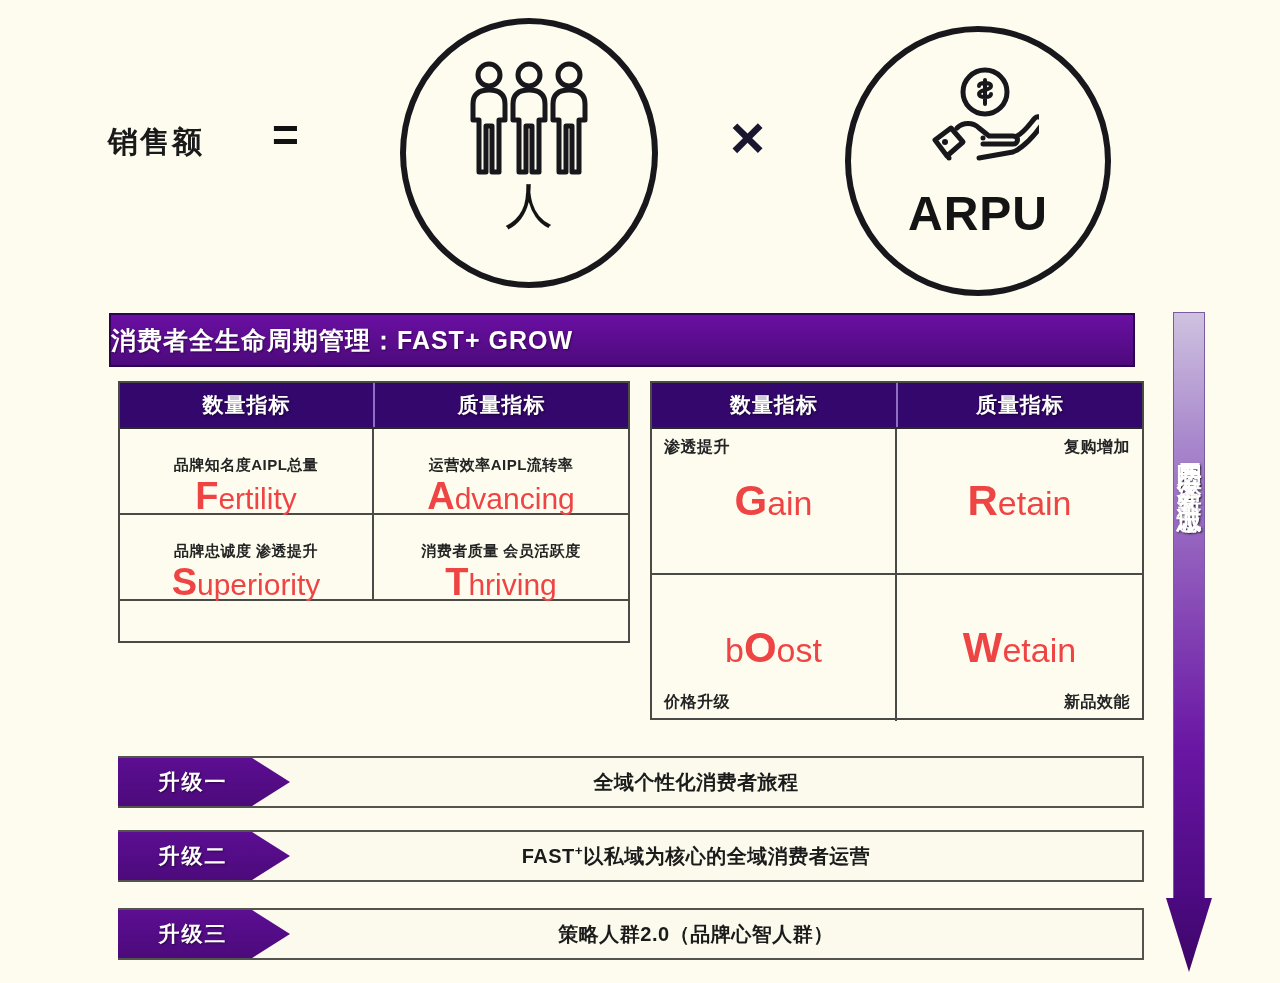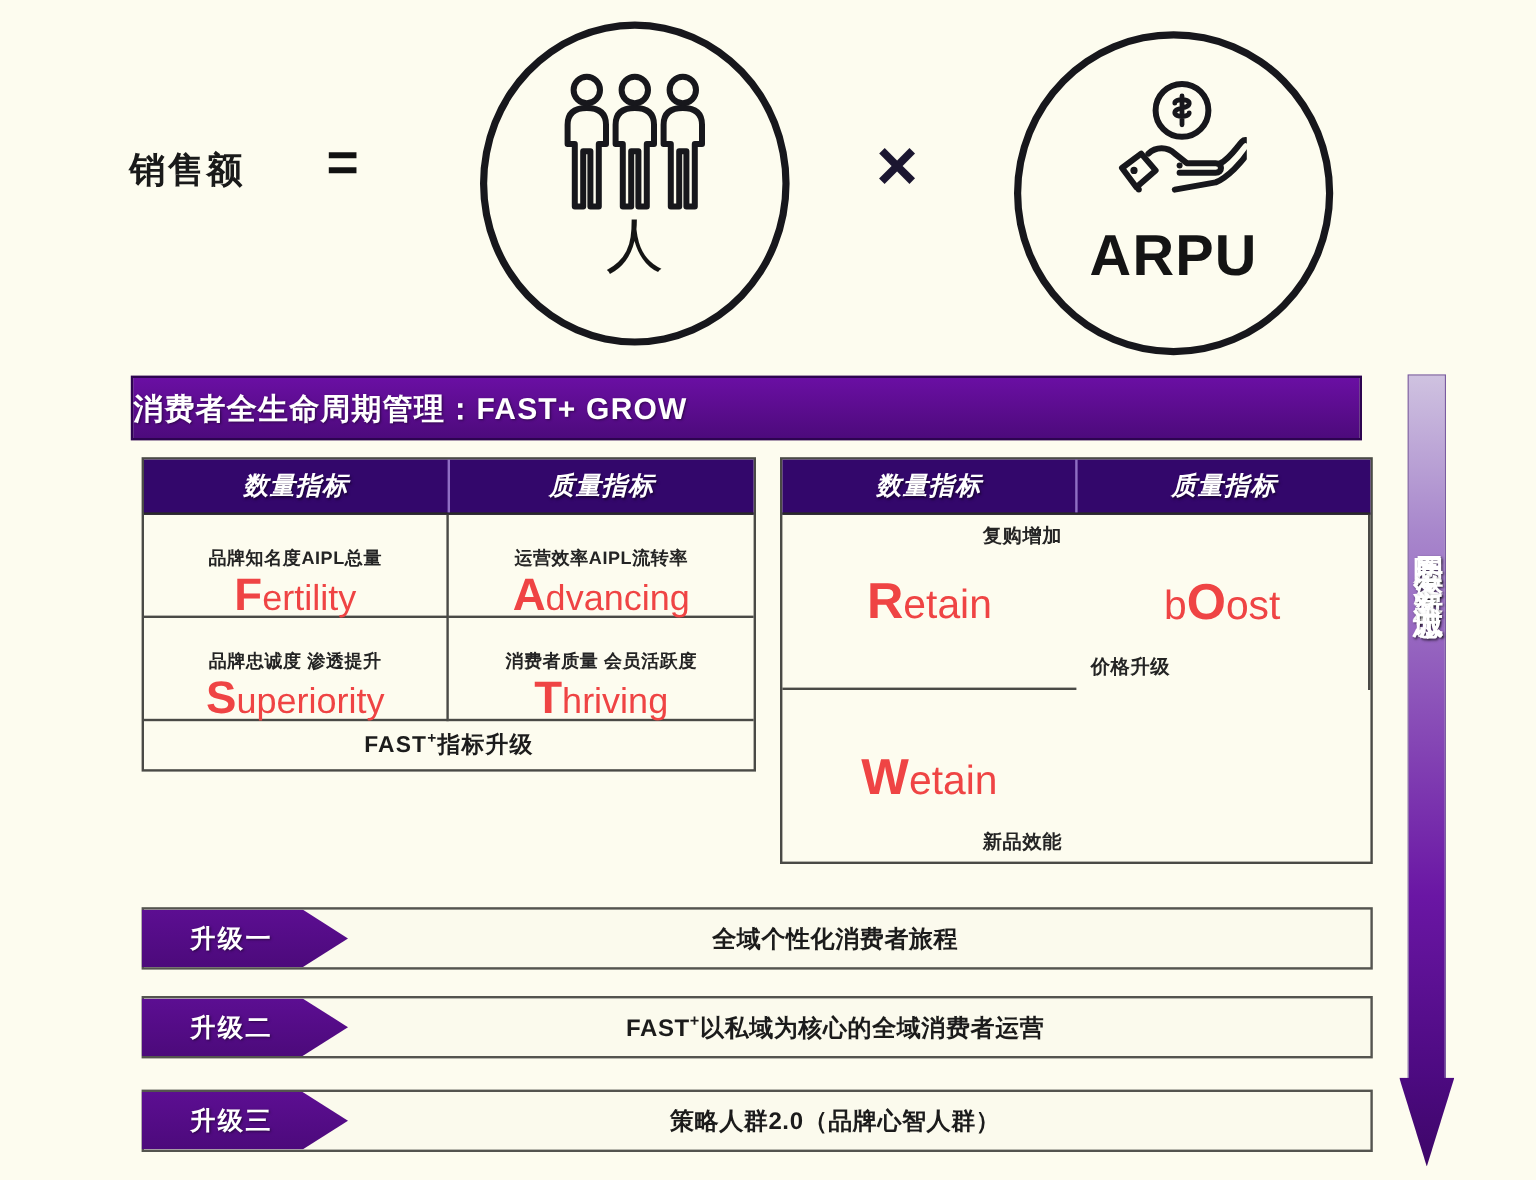--- a/index.html
+++ b/index.html
@@ -123,21 +123,20 @@
     background: #fdfcef;
   }
   #fast-table { left: 118px; top: 381px; width: 512px; height: 262px; }
   #grow-table { left: 650px; top: 381px; width: 494px; height: 339px; }
 
   .table-head {
     display: flex;
     height: 44px;
     background: #33076b;
     border-bottom: 2px solid #2a2a28;
-    font-style: italic;
   }
   .table-head .th {
     flex: 1 1 50%;
     display: flex;
     align-items: center;
     justify-content: center;
     color: #fff;
     font-size: 21px;
     font-weight: 700;
     letter-spacing: 1px;
@@ -377,32 +376,33 @@
       <div class="cell-sub">品牌忠诚度 渗透提升</div>
       <div class="cell-term"><span class="cap">S</span><span>uperiority</span></div>
     </div>
 
     <div class="cell row2">
       <div class="cell-sub">消费者质量 会员活跃度</div>
       <div class="cell-term"><span class="cap">T</span><span>hriving</span></div>
     </div>
   </div>
 
-  <div id="fast-upgrade-row">
-    <span id="fast-upgrade-label"><span>FAST</span><span class="sup-plus">+</span><span>指标升级</span></span>
-  </div>
 </div>
 
 <div id="grow-table" class="metric-table">
   <div class="table-head">
     <div class="th">数量指标</div>
     <div class="th">质量指标</div>
   </div>
   <div class="table-body">
 
+    <div class="cell left top">
+      <span class="corner-label corner-tl">渗透提升</span>
+      <div class="cell-term"><span class="cap">G</span><span>ain</span></div>
+    </div>
 
     <div class="cell top">
       <span class="corner-label corner-tr">复购增加</span>
       <div class="cell-term"><span class="cap">R</span><span>etain</span></div>
     </div>
 
     <div class="cell left">
       <span class="corner-label corner-bl">价格升级</span>
       <div class="cell-term"><span>b</span><span class="cap">O</span><span>ost</span></div>
     </div>

